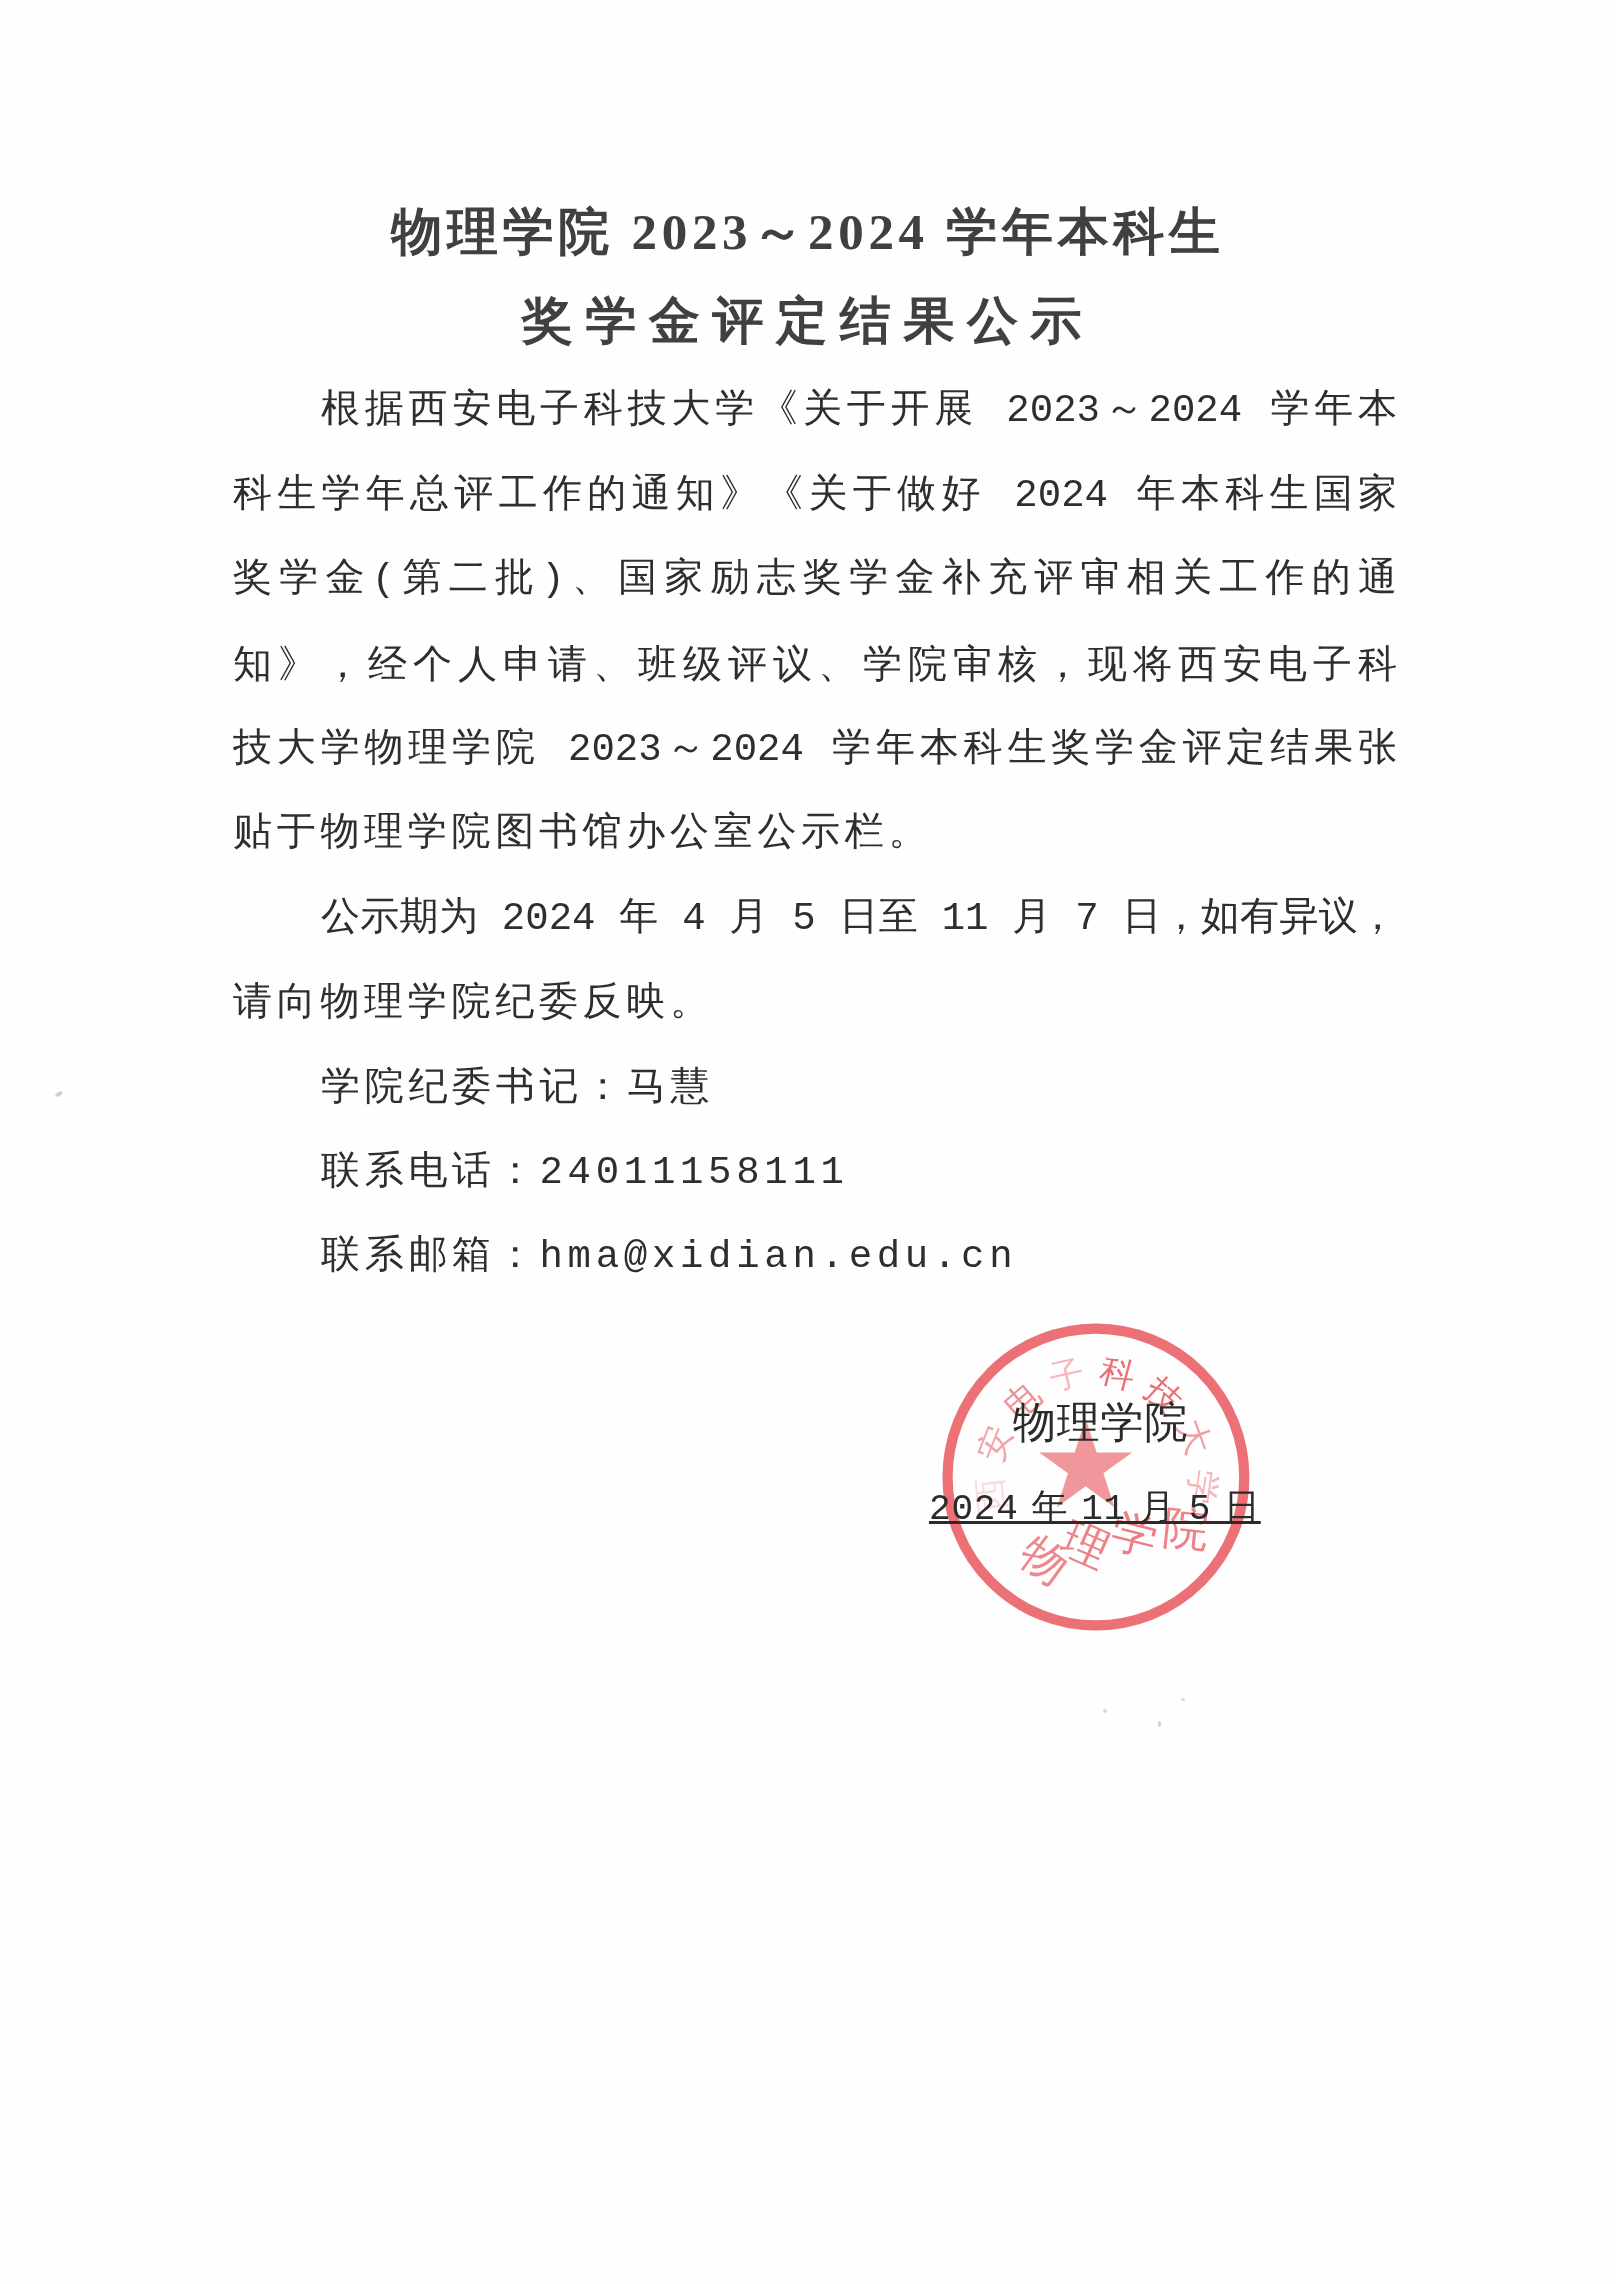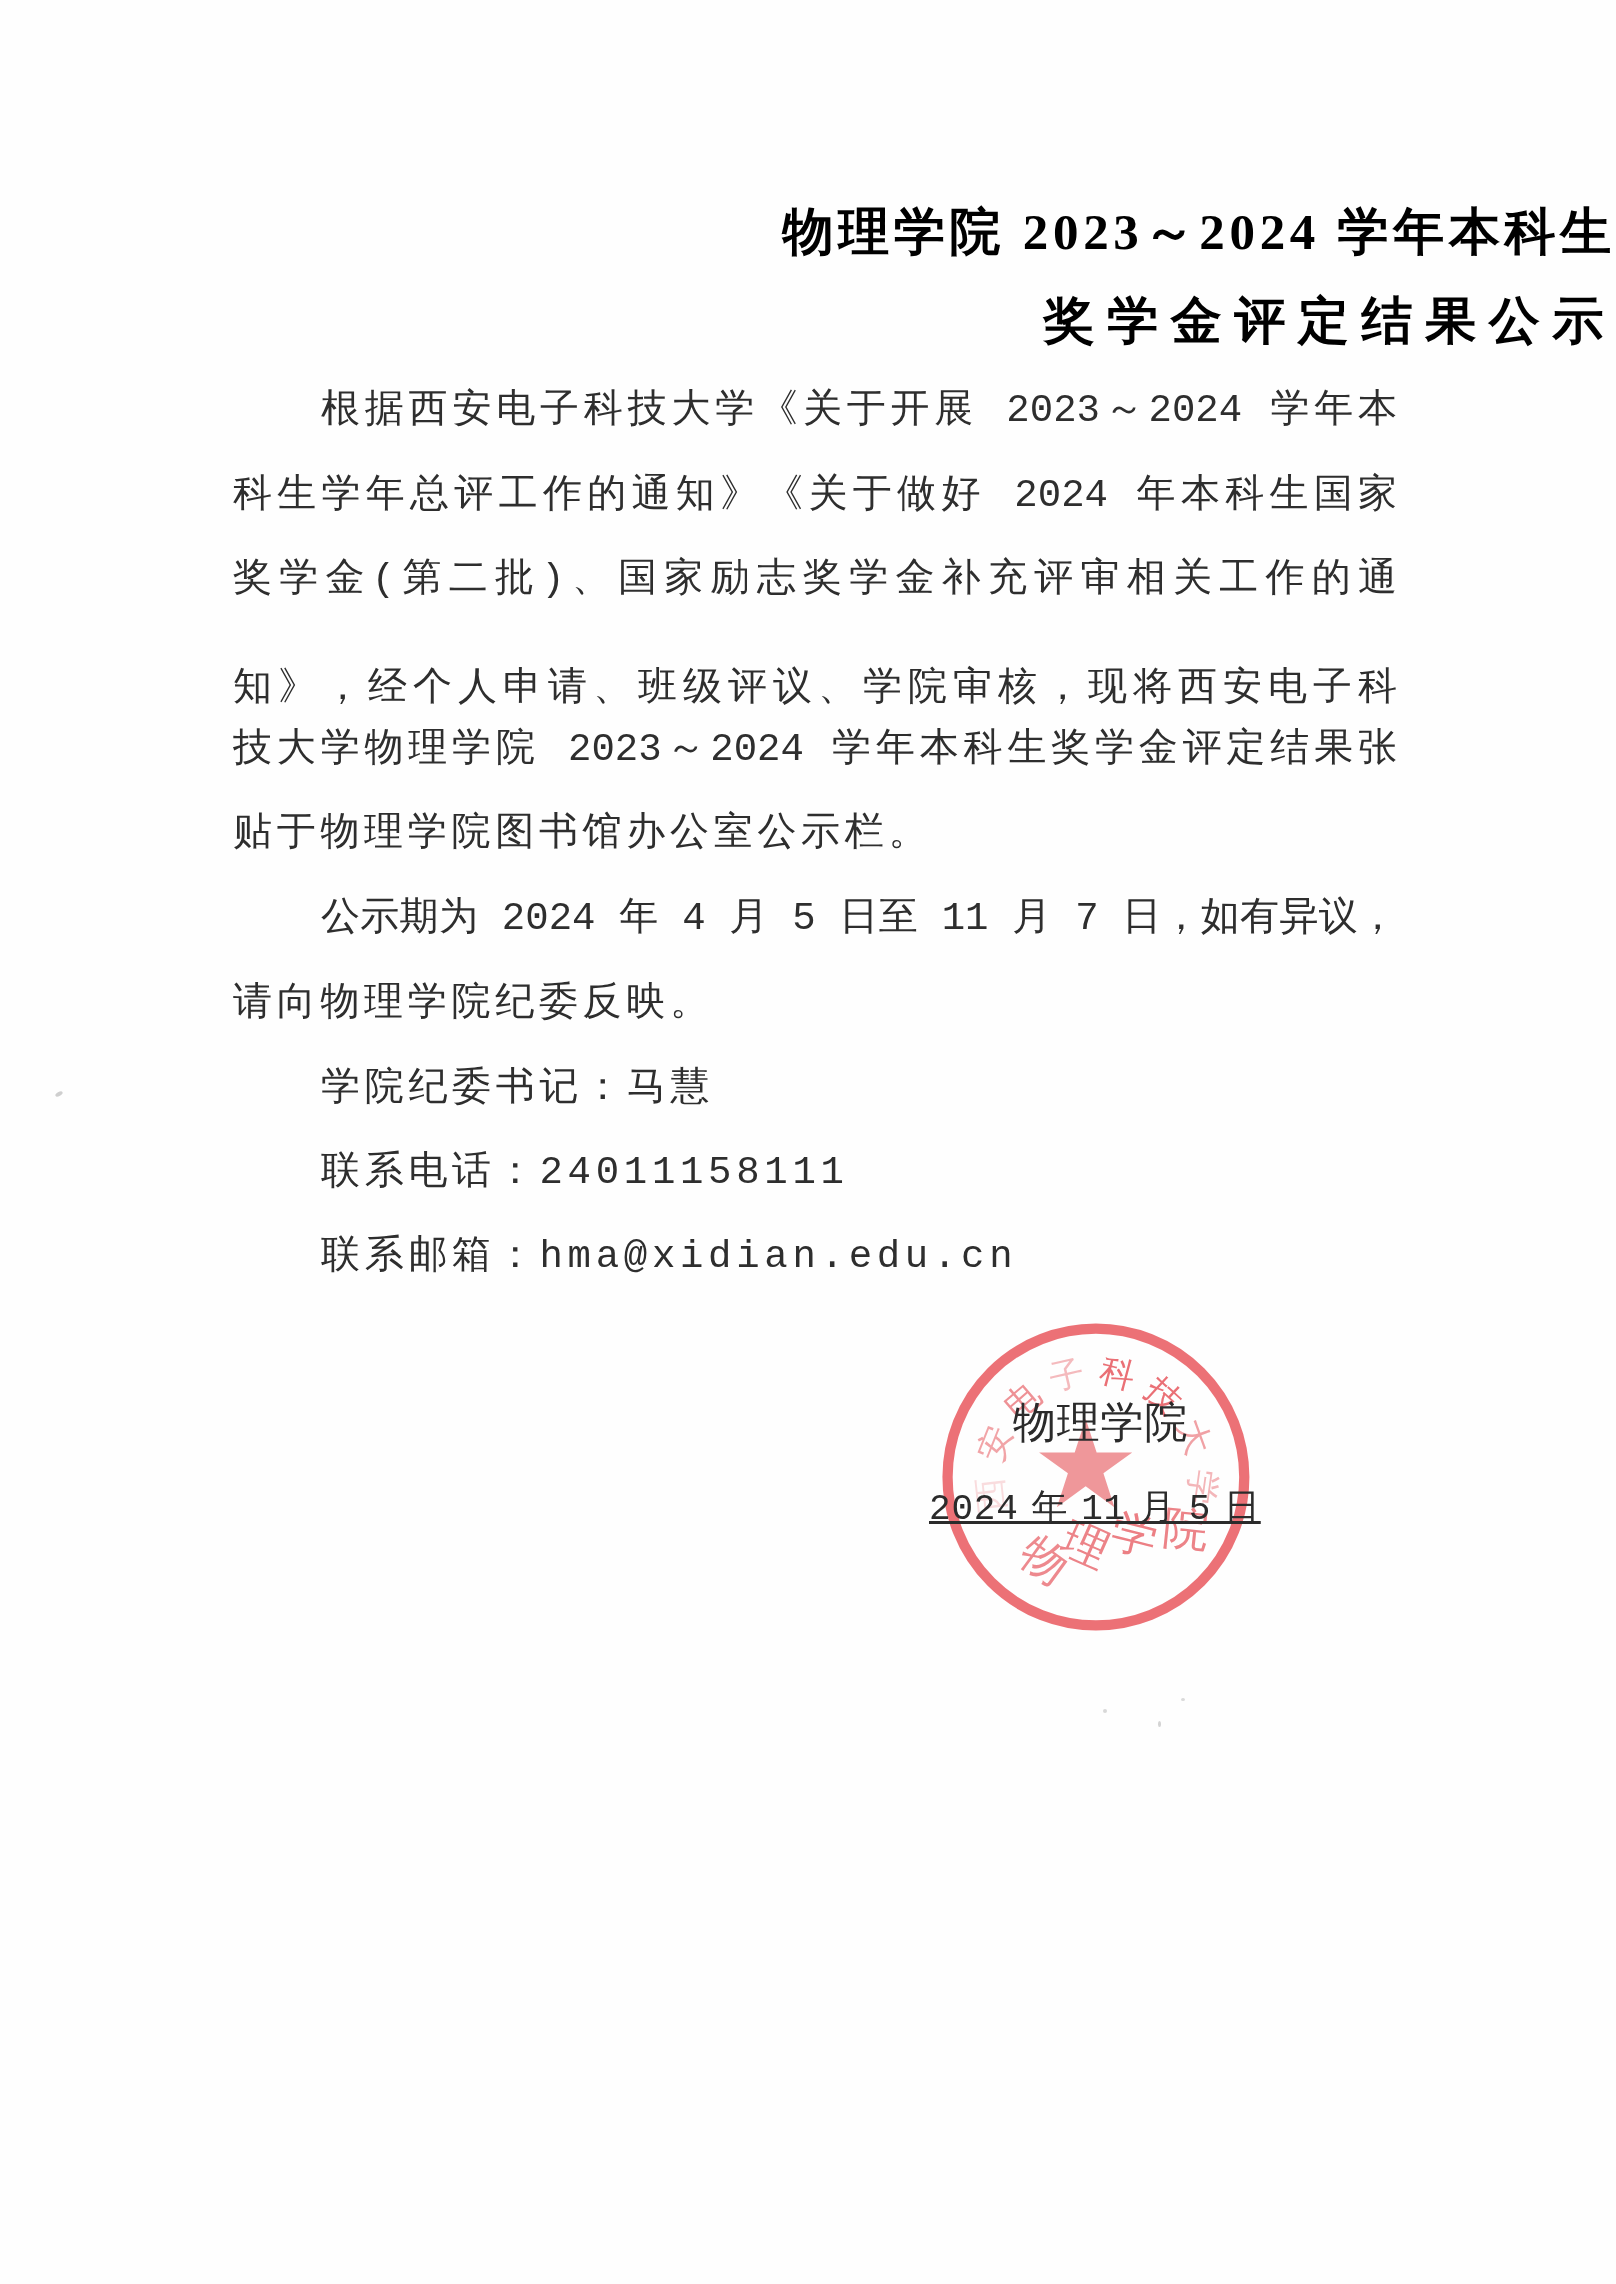--- a/index.html
+++ b/index.html
@@ -6,24 +6,24 @@
   .page{
     position:relative;
     width:1616px;height:2284px;
     margin:0 auto;
     background:#fefefe;
     overflow:hidden;
   }
   
   .title-line{
     position:absolute;left:0;width:1616px;
-    text-align:right;
+    text-align:center;
     font-family:"Liberation Serif","DejaVu Serif",serif;
     font-weight:bold;
-    color:#000000;
+    color:#404040;
     font-size:51px;line-height:76px;
     white-space:nowrap;
   }
   .title-1{top:194px;letter-spacing:4.7px;}
   .title-2{top:283px;letter-spacing:12.6px;}
   
   .bline{
     position:absolute;left:233px;width:1164px;
     font-family:"Liberation Mono","DejaVu Sans Mono",monospace;
     font-size:39px;line-height:84px;height:84px;
@@ -68,21 +68,21 @@
 <body>
 
 <div class="page">
 
   <div class="title-line title-1">物理学院 2023～2024 学年本科生</div>
   <div class="title-line title-2">奖学金评定结果公示</div>
 
   <div class="bline jfull indent" style="top:369px">根据西安电子科技大学《关于开展 2023～2024 学年本</div>
   <div class="bline jfull" style="top:454px">科生学年总评工作的通知》《关于做好 2024 年本科生国家</div>
   <div class="bline jfull" style="top:538px">奖学金(第二批)、国家励志奖学金补充评审相关工作的通</div>
-  <div class="bline jfull" style="top:647px">知》，经个人申请、班级评议、学院审核，现将西安电子科</div>
+  <div class="bline jfull" style="top:625px">知》，经个人申请、班级评议、学院审核，现将西安电子科</div>
   <div class="bline jfull" style="top:708px">技大学物理学院 2023～2024 学年本科生奖学金评定结果张</div>
   <div class="bline jlast" style="top:792px">贴于物理学院图书馆办公室公示栏。</div>
 
   <div class="bline jfull indent" style="top:877px">公示期为 2024 年 4 月 5 日至 11 月 7 日，如有异议，</div>
   <div class="bline jlast" style="top:962px">请向物理学院纪委反映。</div>
 
   <div class="bline jlast indent" style="top:1047px">学院纪委书记：马慧</div>
   <div class="bline jlast indent" style="top:1131px">联系电话：24011158111</div>
   <div class="bline jlast indent" style="top:1215px">联系邮箱：hma@xidian.edu.cn</div>
 

